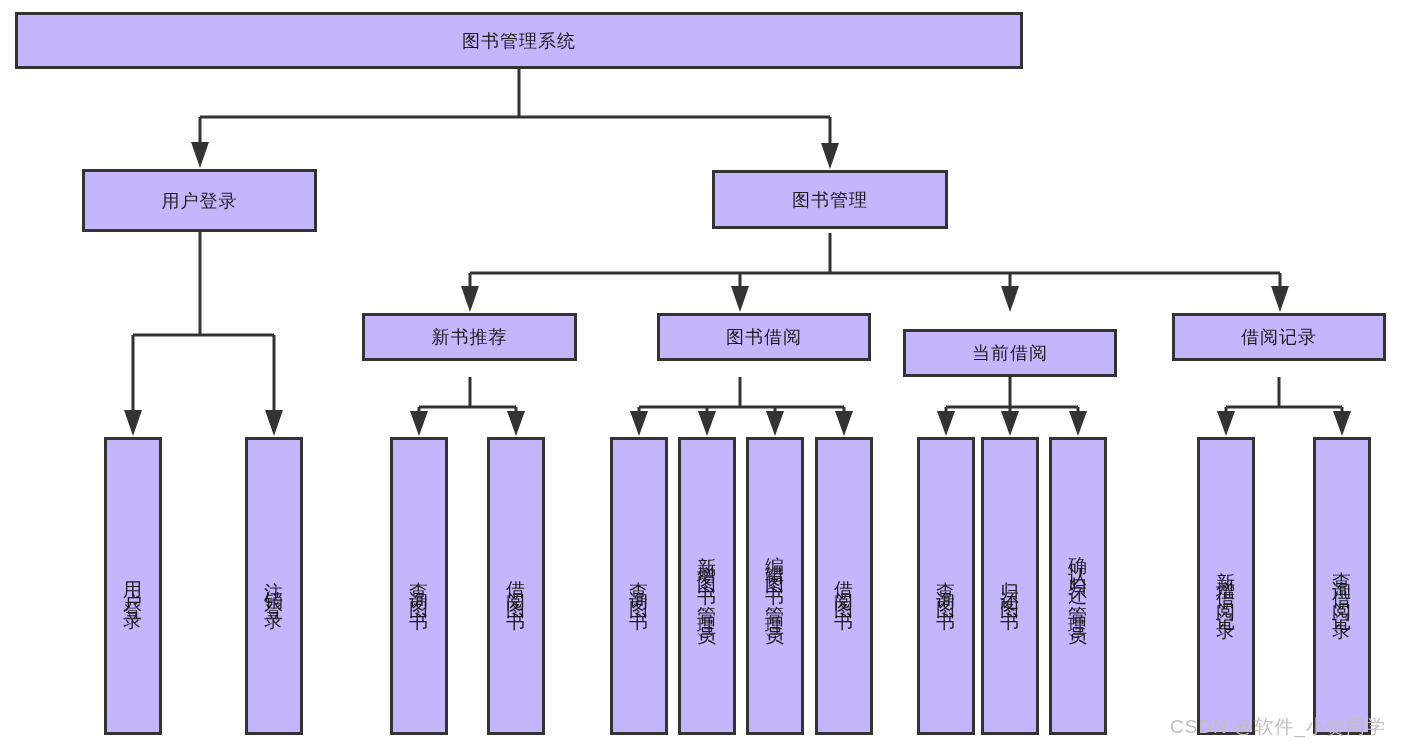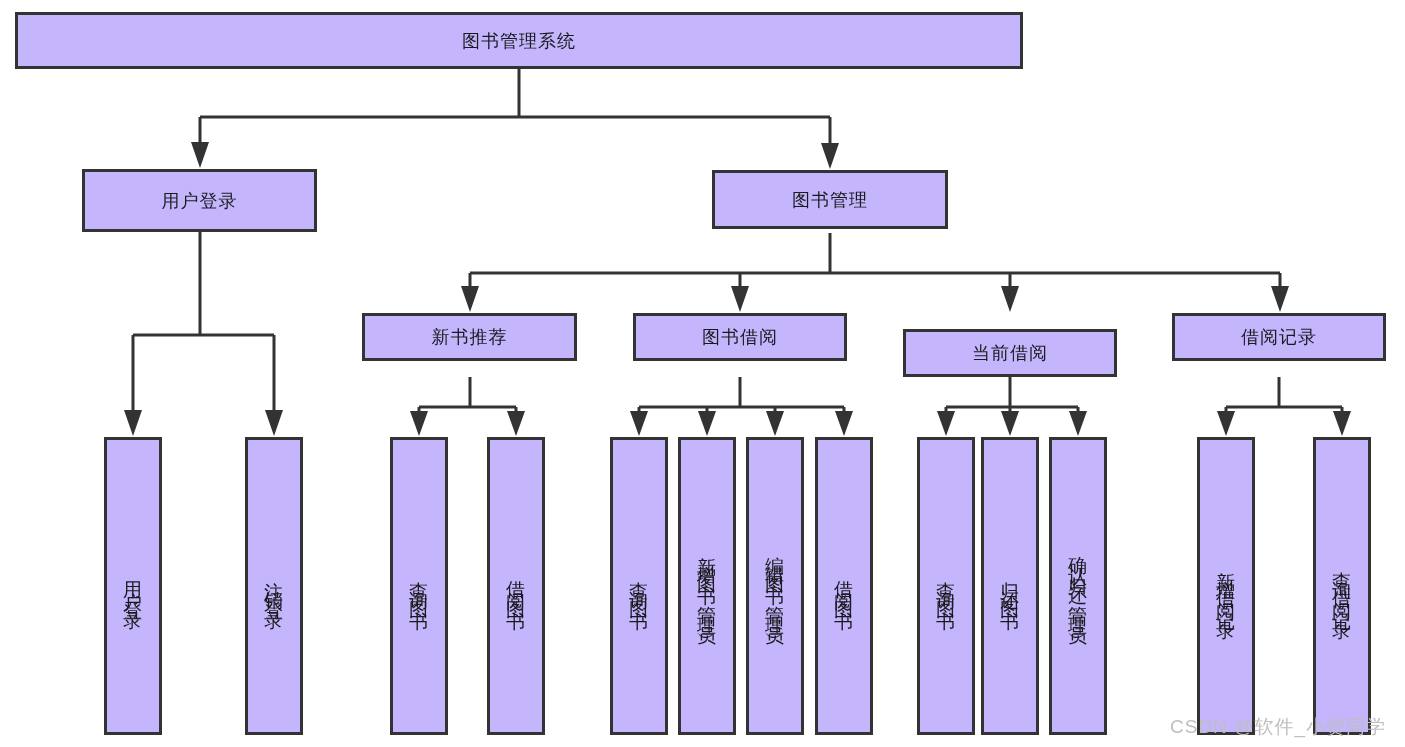--- a/index.html
+++ b/index.html
@@ -30,21 +30,21 @@
     letter-spacing:10px;
     line-height:1;
     white-space:nowrap;
   }
   
   .n-root{left:15px;top:12px;width:1008px;height:57px;}
   .n-user-login{left:82px;top:169px;width:235px;height:63px;}
   .n-book-mgmt{left:712px;top:170px;width:236px;height:59px;}
   .n-l2{top:313px;height:48px;}
   .n-new-book{left:362px;width:215px;}
-  .n-book-borrow{left:633px;width:214px;}
+  .n-book-borrow{left:657px;width:214px;}
   .n-current-borrow{left:903px;width:214px;margin-top:16px;}
   .n-borrow-records{left:1172px;width:214px;}
   .leaf{top:437px;width:58px;height:298px;}
   .lf-1{left:104px;} .lf-2{left:245px;}
   .lf-3{left:390px;} .lf-4{left:487px;}
   .lf-5{left:610px;} .lf-6{left:678px;} .lf-7{left:746px;} .lf-8{left:815px;}
   .lf-9{left:917px;} .lf-10{left:981px;} .lf-11{left:1049px;}
   .lf-12{left:1197px;} .lf-13{left:1313px;}
   .watermark{
     position:absolute;left:1170px;top:714px;

